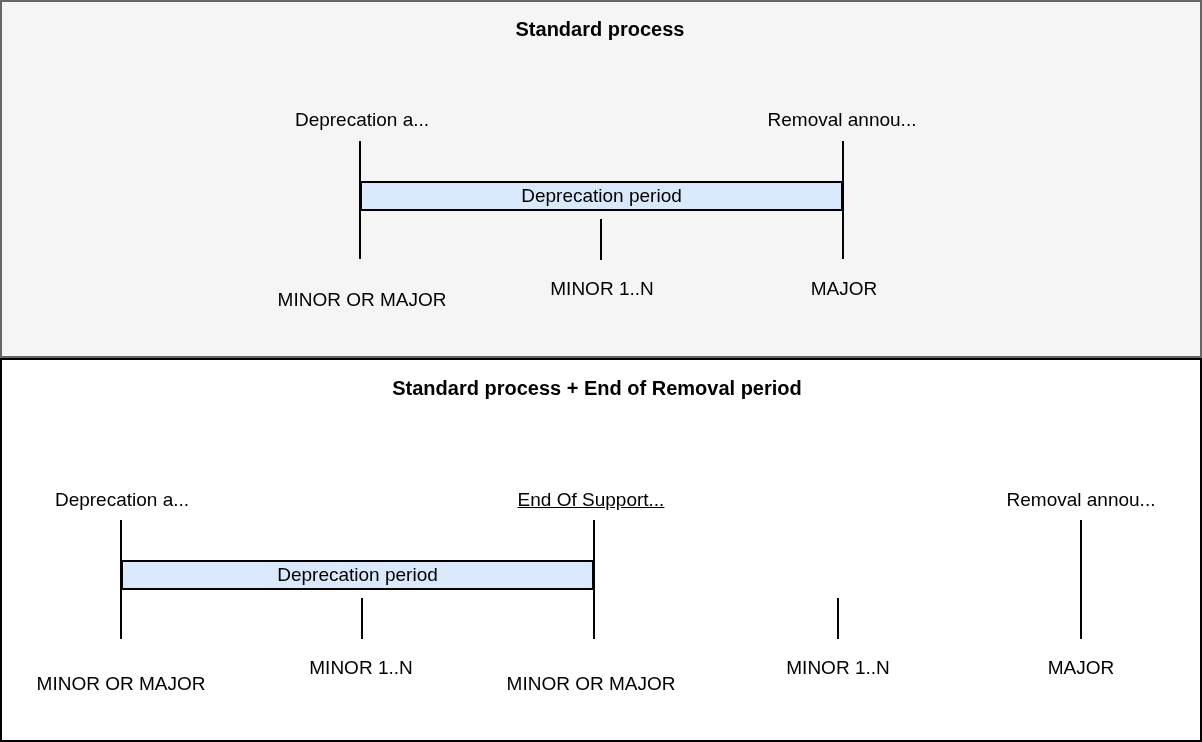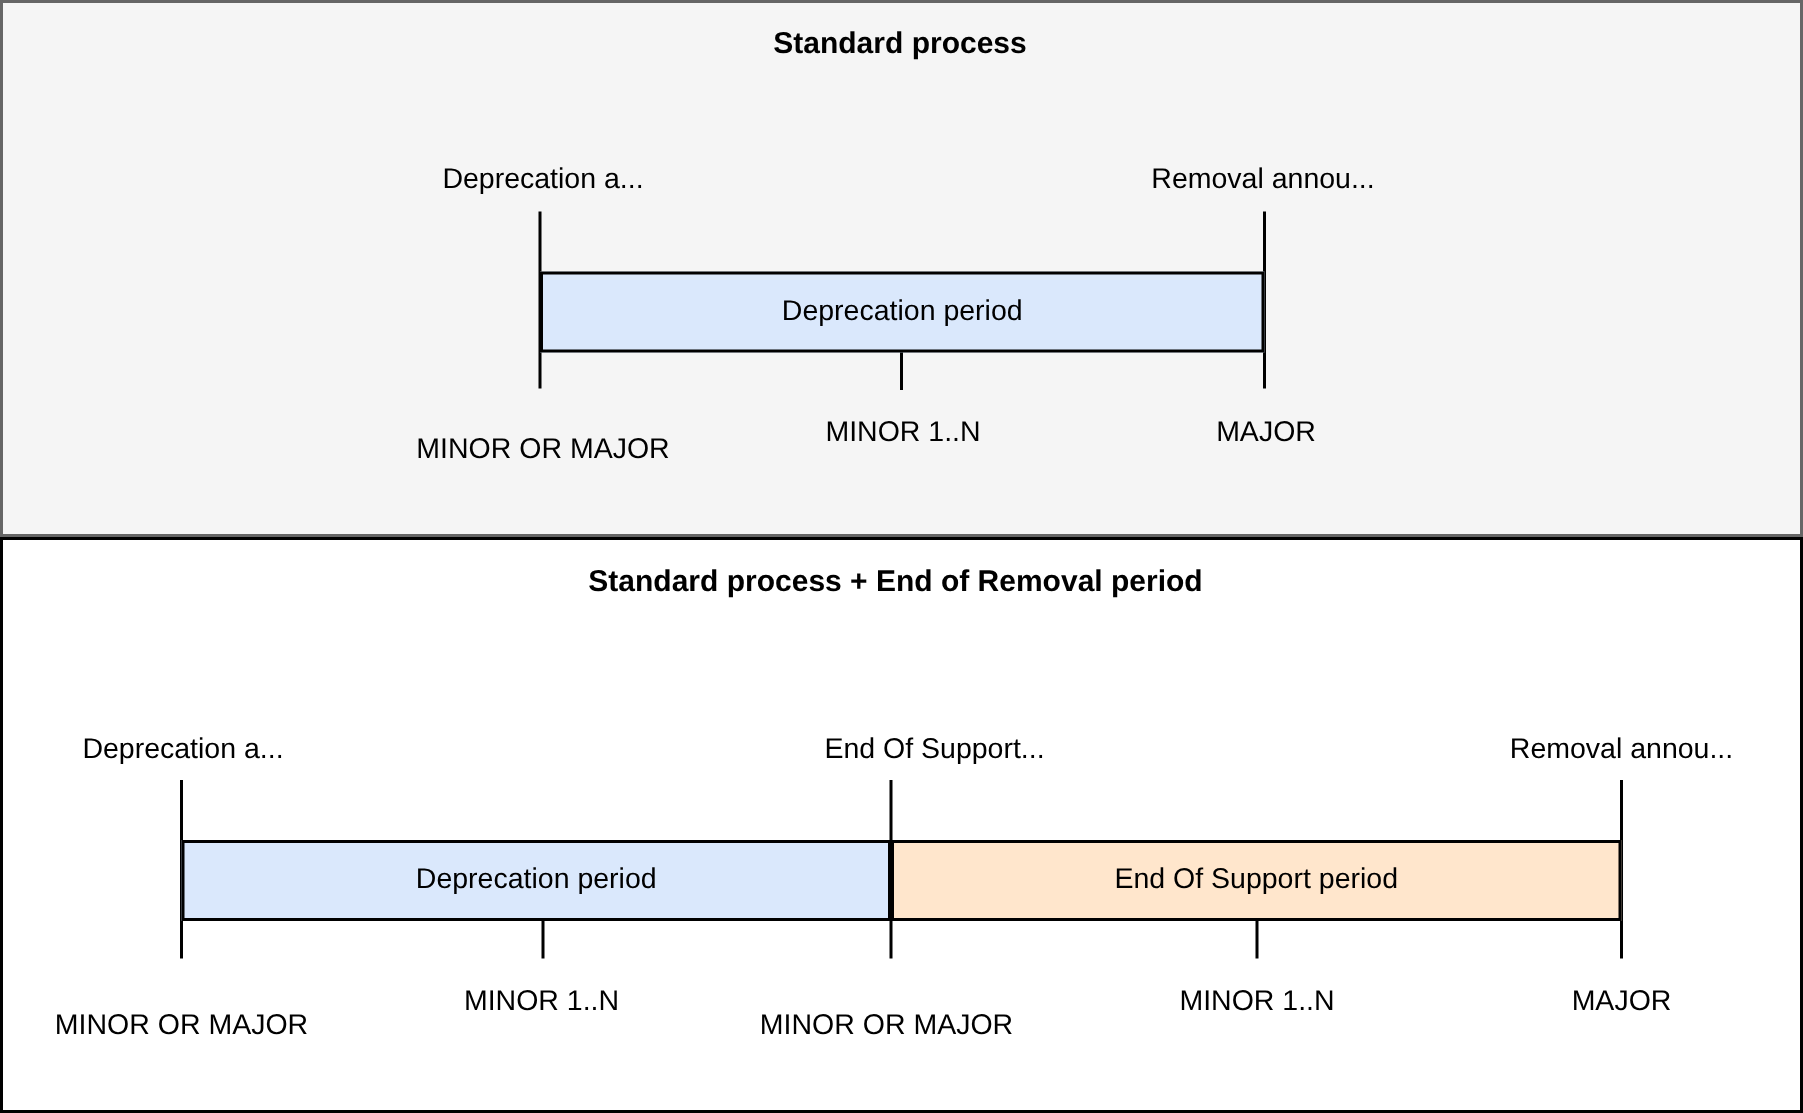--- a/index.html
+++ b/index.html
@@ -38,21 +38,21 @@
     line-height: 22px;
     margin-top: 32px;
   }
   .tick {
     position: absolute;
     width: 2px;
     background: #000000;
   }
   .bar {
     position: absolute;
-    height: 54px;
+    height: 30px;
     border: 2px solid #000000;
     box-sizing: border-box;
     display: flex;
     align-items: center;
     justify-content: center;
     font-size: 19px;
     white-space: nowrap;
   }
   .milestone {
     position: absolute;
@@ -86,37 +86,34 @@
   <div class="milestone" style="left:362px; top:289px;">MINOR OR MAJOR</div>
   <div class="milestone" style="left:602px; top:278px;">MINOR 1..N</div>
   <div class="milestone" style="left:844px; top:278px;">MAJOR</div>
 
   <div class="panel" style="top: 358px; height: 384px; border: 2px solid rgb(0, 0, 0); background-color: rgb(255, 255, 255);"></div>
 
   <div class="panel-title" style="left:597px; top:376px;">Standard process + End of Removal period</div>
 
   <div class="annot" style="left:122px; top:457px;">Deprecation a...</div>
 
-  <div class="annot" style="left:623px; top:457px;">End Of Support...</div>
+  <div class="annot" style="left:591px; top:457px;text-decoration:underline;">End Of Support...</div>
 
   <div class="annot" style="left:1081px; top:457px;">Removal annou...</div>
 
   <div class="tick" style="left:120px; top:520px; height:119px;"></div>
   <div class="tick" style="left:593px; top:520px; height:119px;"></div>
   <div class="tick" style="left:1080px; top:520px; height:119px;"></div>
   <div class="tick" style="left:361px; top:598px; height:41px;"></div>
   <div class="tick" style="left:837px; top:598px; height:41px;"></div>
 
   <div class="bar" style="left: 121px; top: 560px; width: 473px; background-color: rgb(218, 232, 252);">
     <span>Deprecation period</span>
   </div>
 
-  <div class="bar" style="left: 594px; top: 560px; width: 487px; background-color: rgb(255, 230, 204);">
-    <span>End Of Support period</span>
-  </div>
 
   <div class="milestone" style="left:121px; top:673px;">MINOR OR MAJOR</div>
   <div class="milestone" style="left:361px; top:657px;">MINOR 1..N</div>
   <div class="milestone" style="left:591px; top:673px;">MINOR OR MAJOR</div>
   <div class="milestone" style="left:838px; top:657px;">MINOR 1..N</div>
   <div class="milestone" style="left:1081px; top:657px;">MAJOR</div>
 
 </div>
 
 </body></html>

